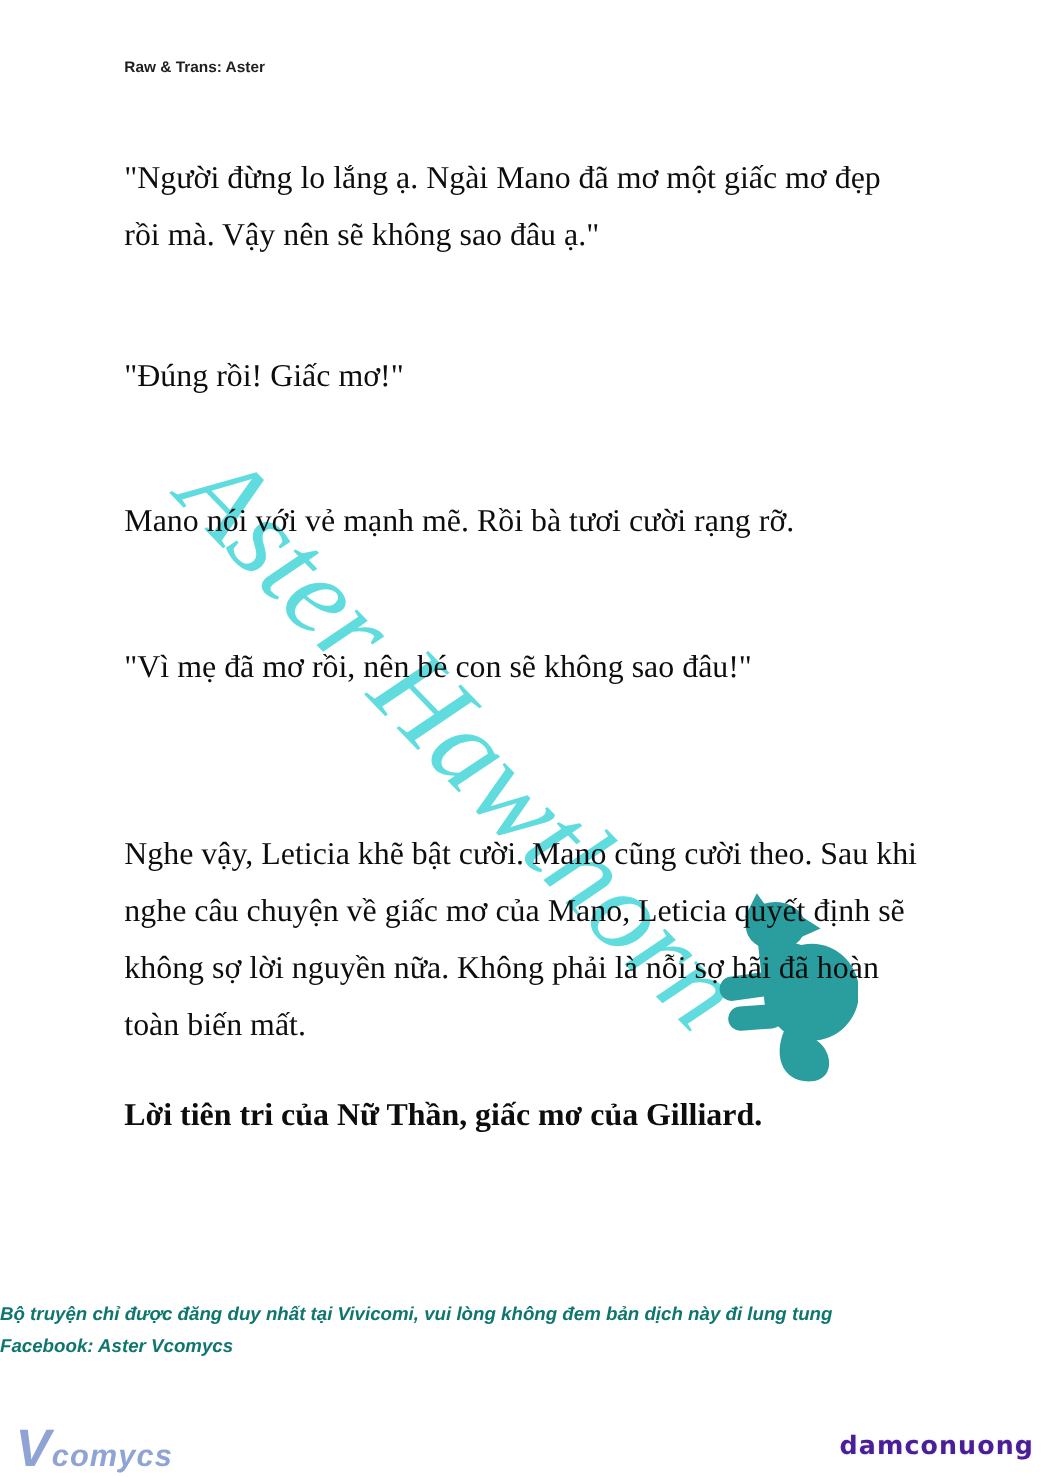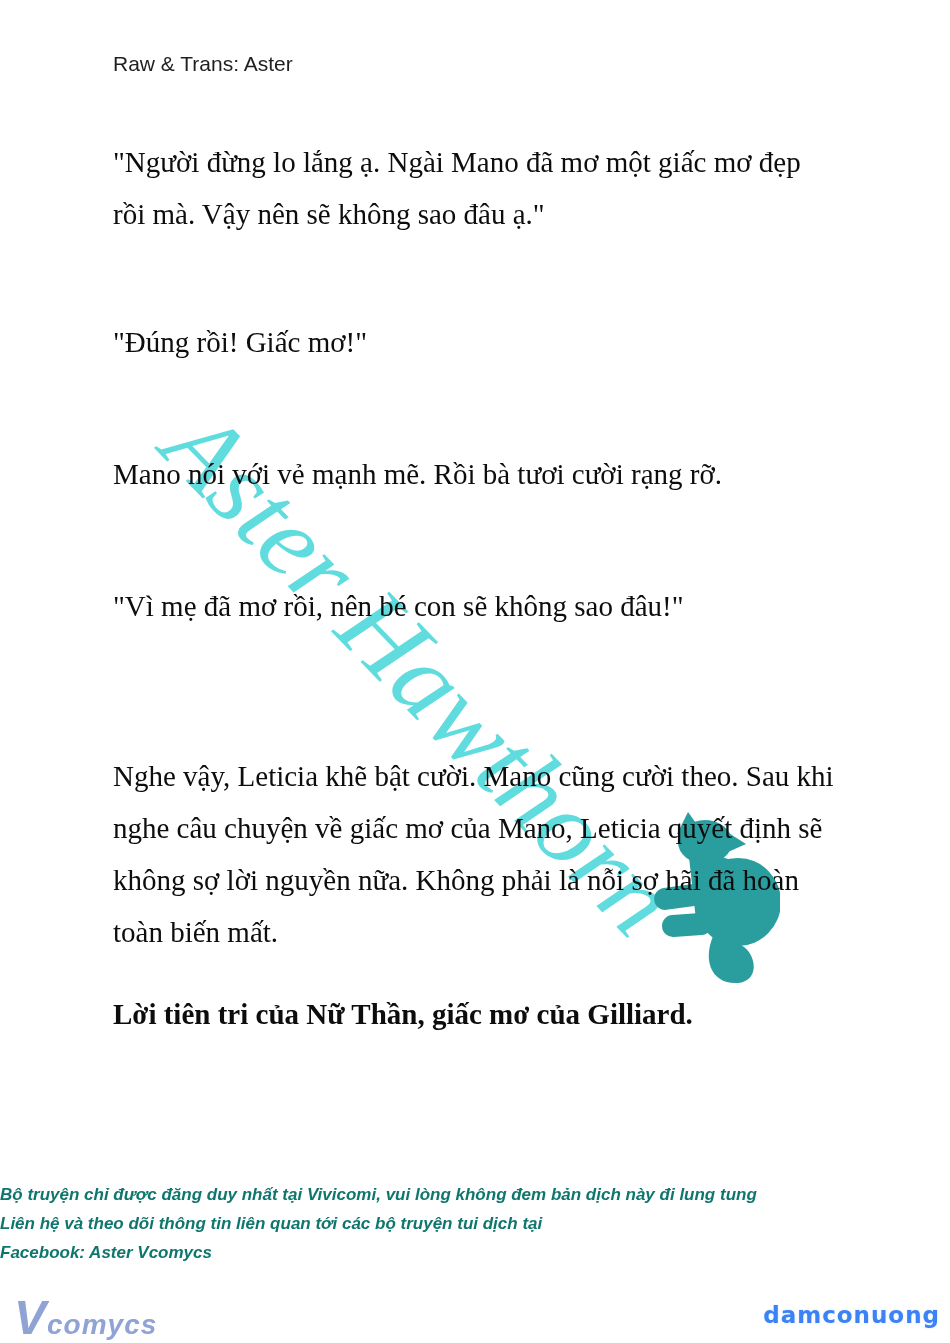--- a/index.html
+++ b/index.html
@@ -1,41 +1,41 @@
 <!DOCTYPE html>
 <html><head>
 <meta charset="utf-8">
 <style>
   html,body{margin:0;padding:0;background:#ffffff;}
   #page{position:relative;width:950px;height:1343px;background:#ffffff;overflow:hidden;
         font-family:"Liberation Serif","DejaVu Serif",serif;}
   
   .credit{position:absolute;left:113px;top:52px;font-family:"Liberation Sans",sans-serif;
-          font-size:21px;color:#1f1f1f;z-index:3;}
+          font-size:14px;color:#1f1f1f;z-index:3;font-weight:bold;}
   
   #wm-svg{position:absolute;left:0;top:0;z-index:1;pointer-events:none;}
   #wm-svg text{font-family:"Liberation Serif","DejaVu Serif",serif;font-style:italic;}
   
   .para{position:absolute;left:113px;width:780px;font-size:29px;line-height:52px;
         color:#0d0d0d;white-space:pre;z-index:3;}
   .p1{top:107px;} .p2{top:287px;} .p3{top:419px;} .p4{top:551px;} .p5{top:721px;} .p6{top:959px;font-weight:bold;}
   
   .cat{position:absolute;left:650px;top:802px;z-index:2;}
   
   .footer{position:absolute;left:0;top:1180px;width:950px;z-index:3;
           font-family:"Liberation Sans",sans-serif;font-style:italic;font-weight:bold;
           font-size:17px;line-height:29px;color:#0f766e;}
   
   .vcomycs{position:absolute;left:14px;top:1290px;z-index:3;
            font-family:"Liberation Sans",sans-serif;font-style:italic;font-weight:bold;
            font-size:28px;letter-spacing:1px;color:#8fa3d4;}
   .vcomycs::first-letter{font-size:48px;}
   .damconuong{position:absolute;right:10px;top:1302px;z-index:3;
               font-family:"DejaVu Sans","Liberation Sans",sans-serif;font-weight:bold;
-              font-size:23px;letter-spacing:1px;color:#3b82f6;
+              font-size:23px;letter-spacing:1px;color:#4c1d95;
               text-shadow:0 0 3px #e3ecf8,0 0 1px #cfdcf0;}
 </style>
 </head>
 <body>
 
 <div id="page">
 
   <div class="credit">Raw &amp; Trans: Aster</div>
 
   <svg id="wm-svg" width="950" height="1343">
@@ -61,20 +61,19 @@
   <p class="para p3">Mano nói với vẻ mạnh mẽ. Rồi bà tươi cười rạng rỡ.</p>
   <p class="para p4">"Vì mẹ đã mơ rồi, nên bé con sẽ không sao đâu!"</p>
   <p class="para p5">Nghe vậy, Leticia khẽ bật cười. Mano cũng cười theo. Sau khi
 nghe câu chuyện về giấc mơ của Mano, Leticia quyết định sẽ
 không sợ lời nguyền nữa. Không phải là nỗi sợ hãi đã hoàn
 toàn biến mất.</p>
   <p class="para p6">Lời tiên tri của Nữ Thần, giấc mơ của Gilliard.</p>
 
   <div class="footer">
     <div>Bộ truyện chỉ được đăng duy nhất tại Vivicomi, vui lòng không đem bản dịch này đi lung tung</div>
-    <div>Liên hệ và theo dõi thông tin liên quan tới các bộ truyện tui dịch tại</div>
     <div>Facebook: Aster Vcomycs</div>
   </div>
 
   <div class="vcomycs">Vcomycs</div>
   <div class="damconuong">damconuong</div>
 
 </div>
 
 </body></html>

